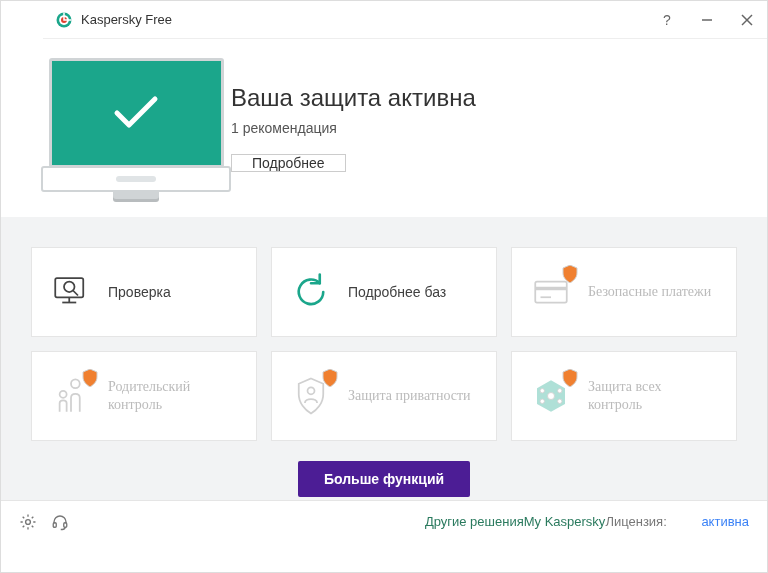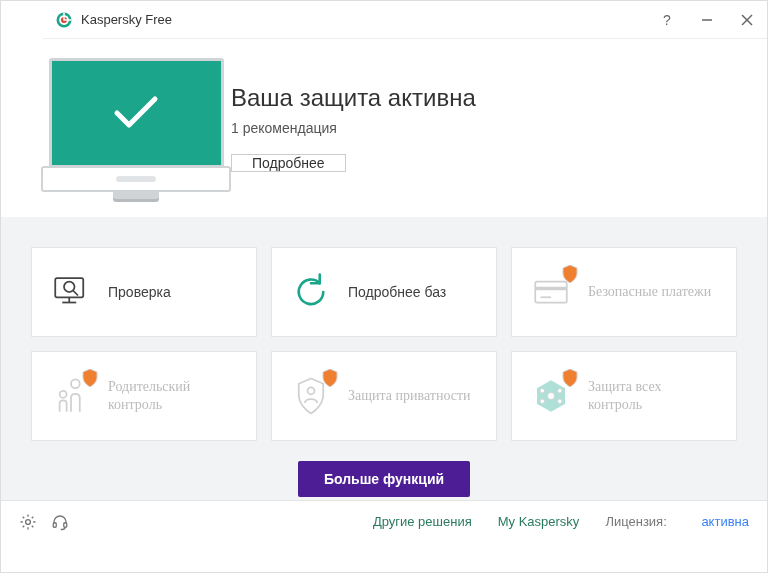--- a/index.html
+++ b/index.html
@@ -34,21 +34,21 @@
   .tile.disabled svg path, .tile.disabled svg rect, .tile.disabled svg circle { stroke: #d0d0d0; }
   .shield-badge { position: absolute; top: -6px; right: -6px; width: 16px; height: 18px; }
   
   .more-btn-wrap { text-align: center; }
   .more-btn { background: #4c1d95; color: #fff; border: none; padding: 10px 26px; font-size: 14px; font-weight: 600; cursor: pointer; border-radius: 2px; }
   
   
   .footer { height: 42px; border-top: 1px solid #e5e5e5; display: flex; align-items: center; padding: 0 18px; }
   .footer-left { display: flex; gap: 14px; }
   .footer-icon { width: 18px; height: 18px; color: #777; cursor: pointer; }
-  .footer-right { margin-left: auto; display: flex; gap: 26px; font-size: 13px; }
+  .footer-right { margin-left: auto; display: flex; font-size: 13px; }
   .footer-link { color: #2a7a5e; cursor: pointer; }
   .license-label { color: #777; }
   .license-status { color: #3b82f6; margin-left: 31px; }
 </style>
 </head>
 <body>
 
 <div class="titlebar">
   <svg class="logo" viewBox="0 0 24 24">
     <circle cx="12" cy="12" r="10" fill="#1ba68b"></circle>

